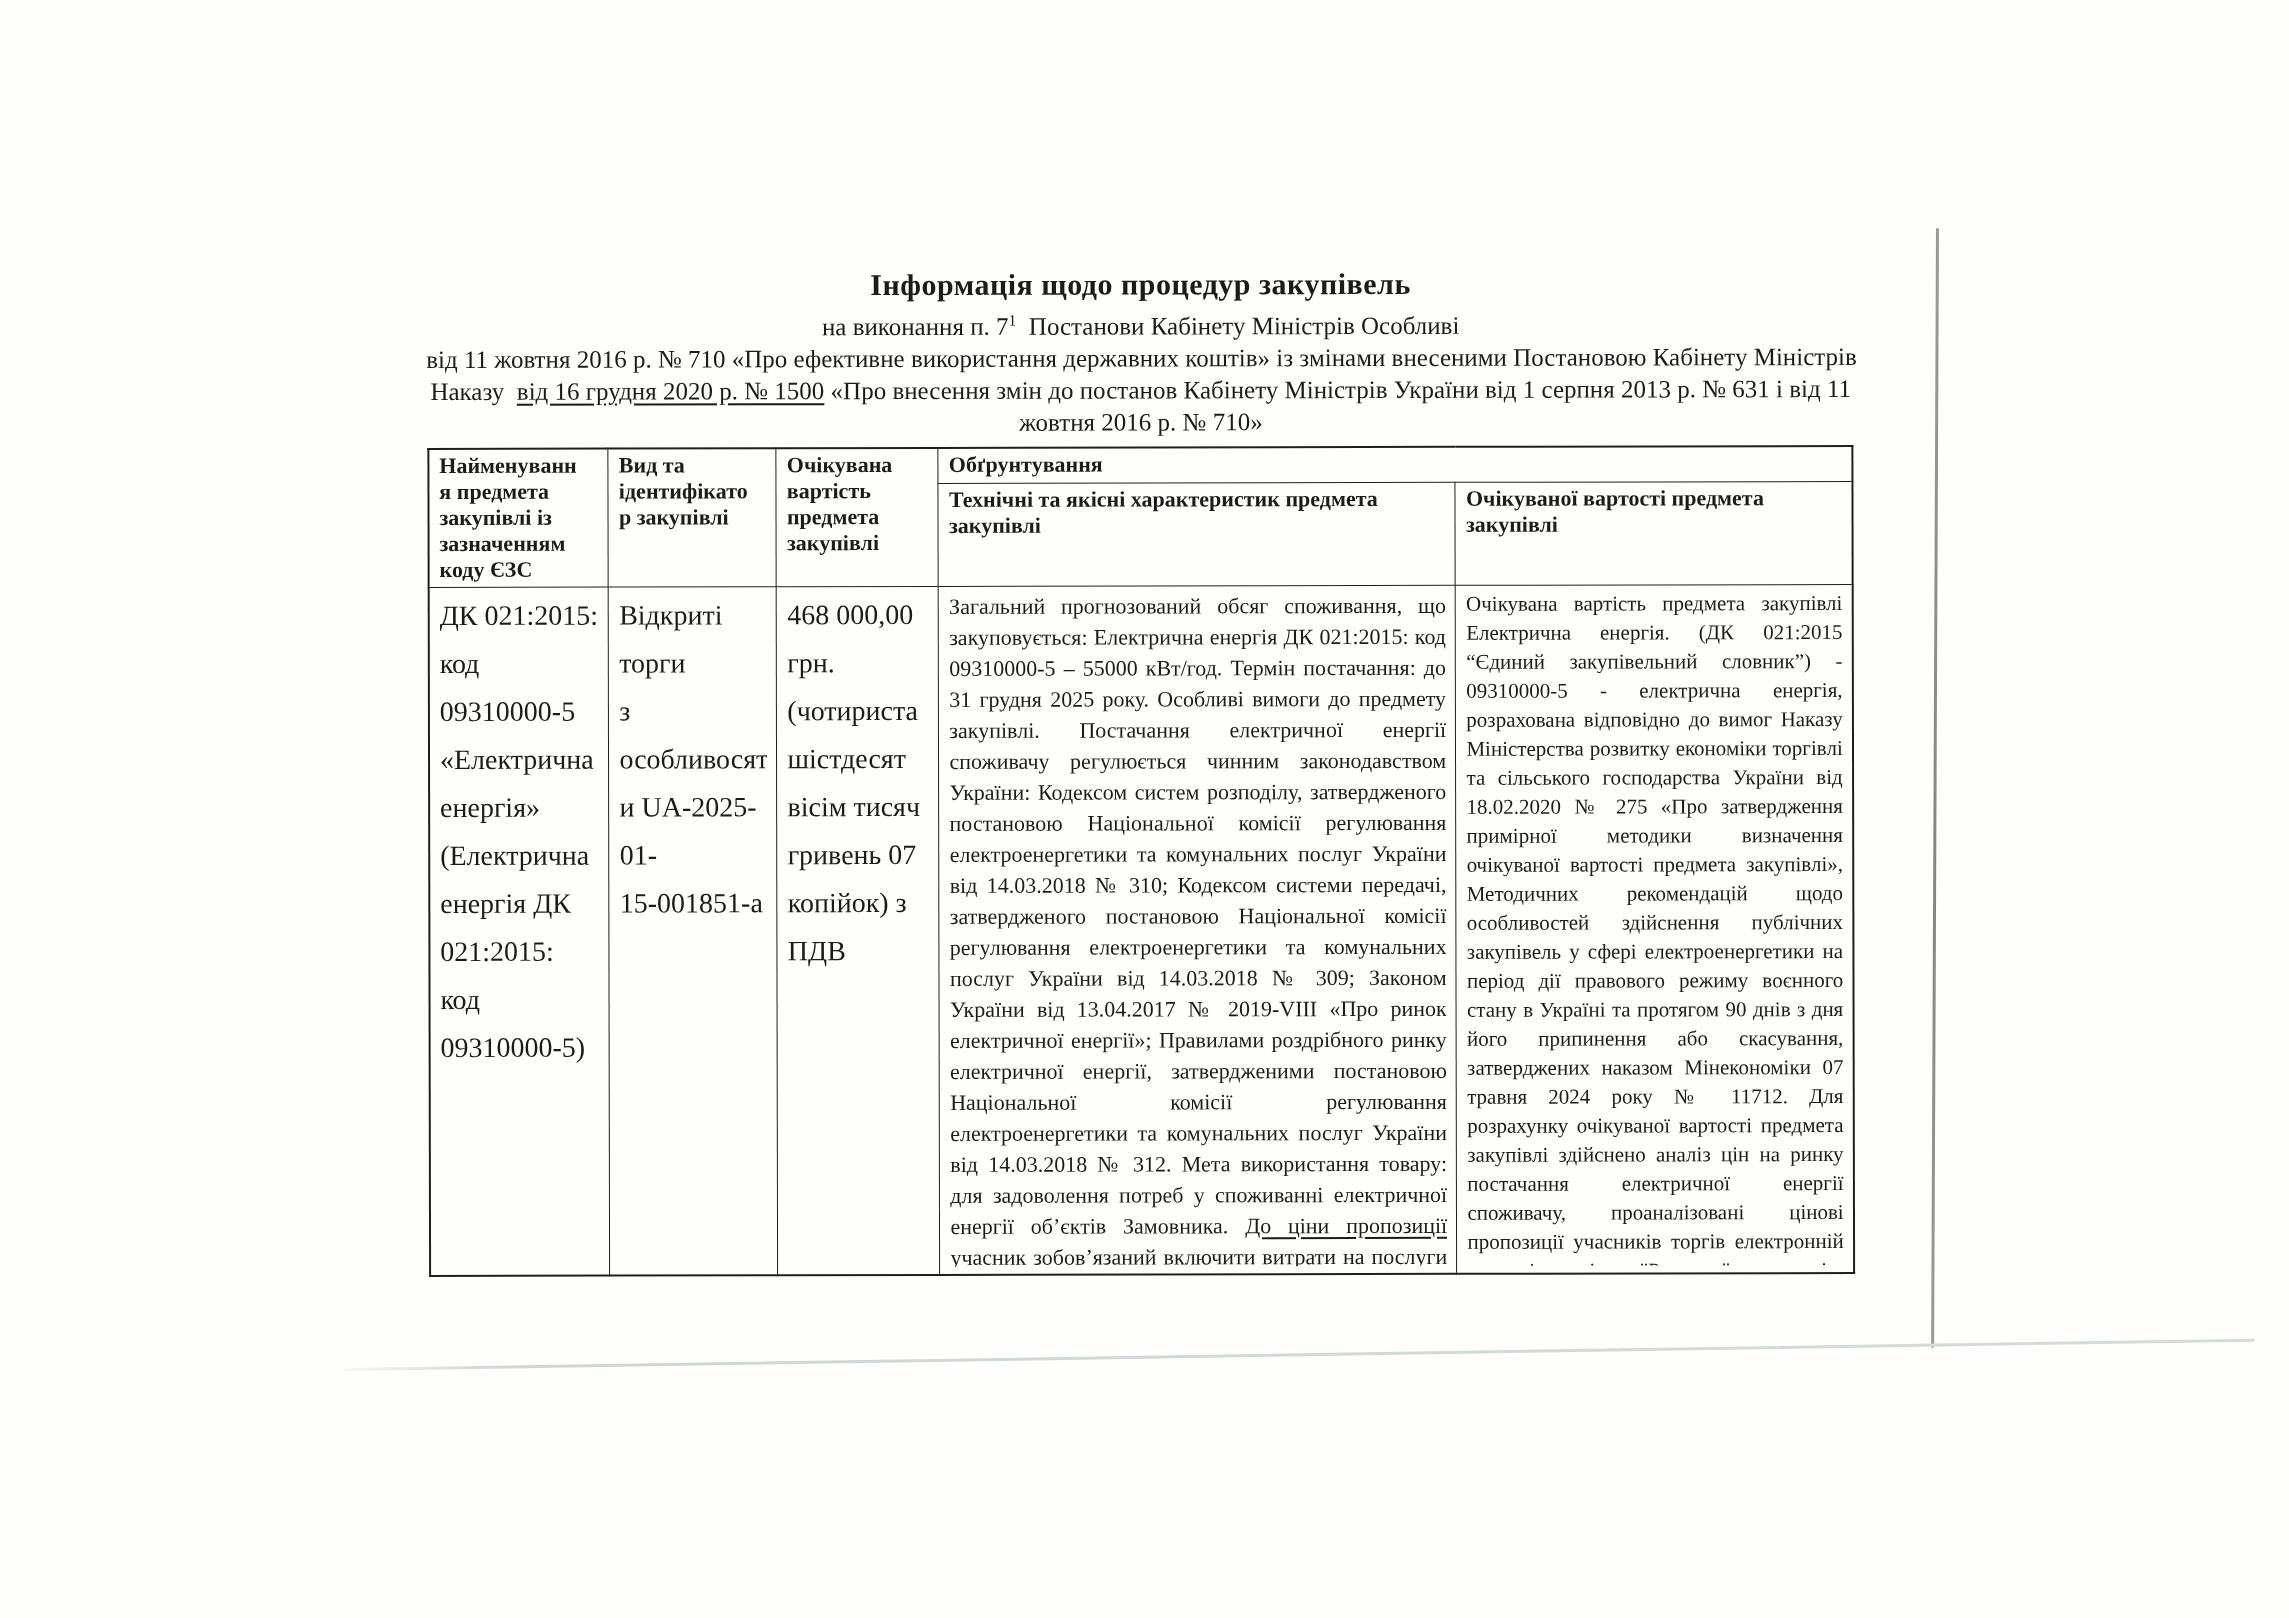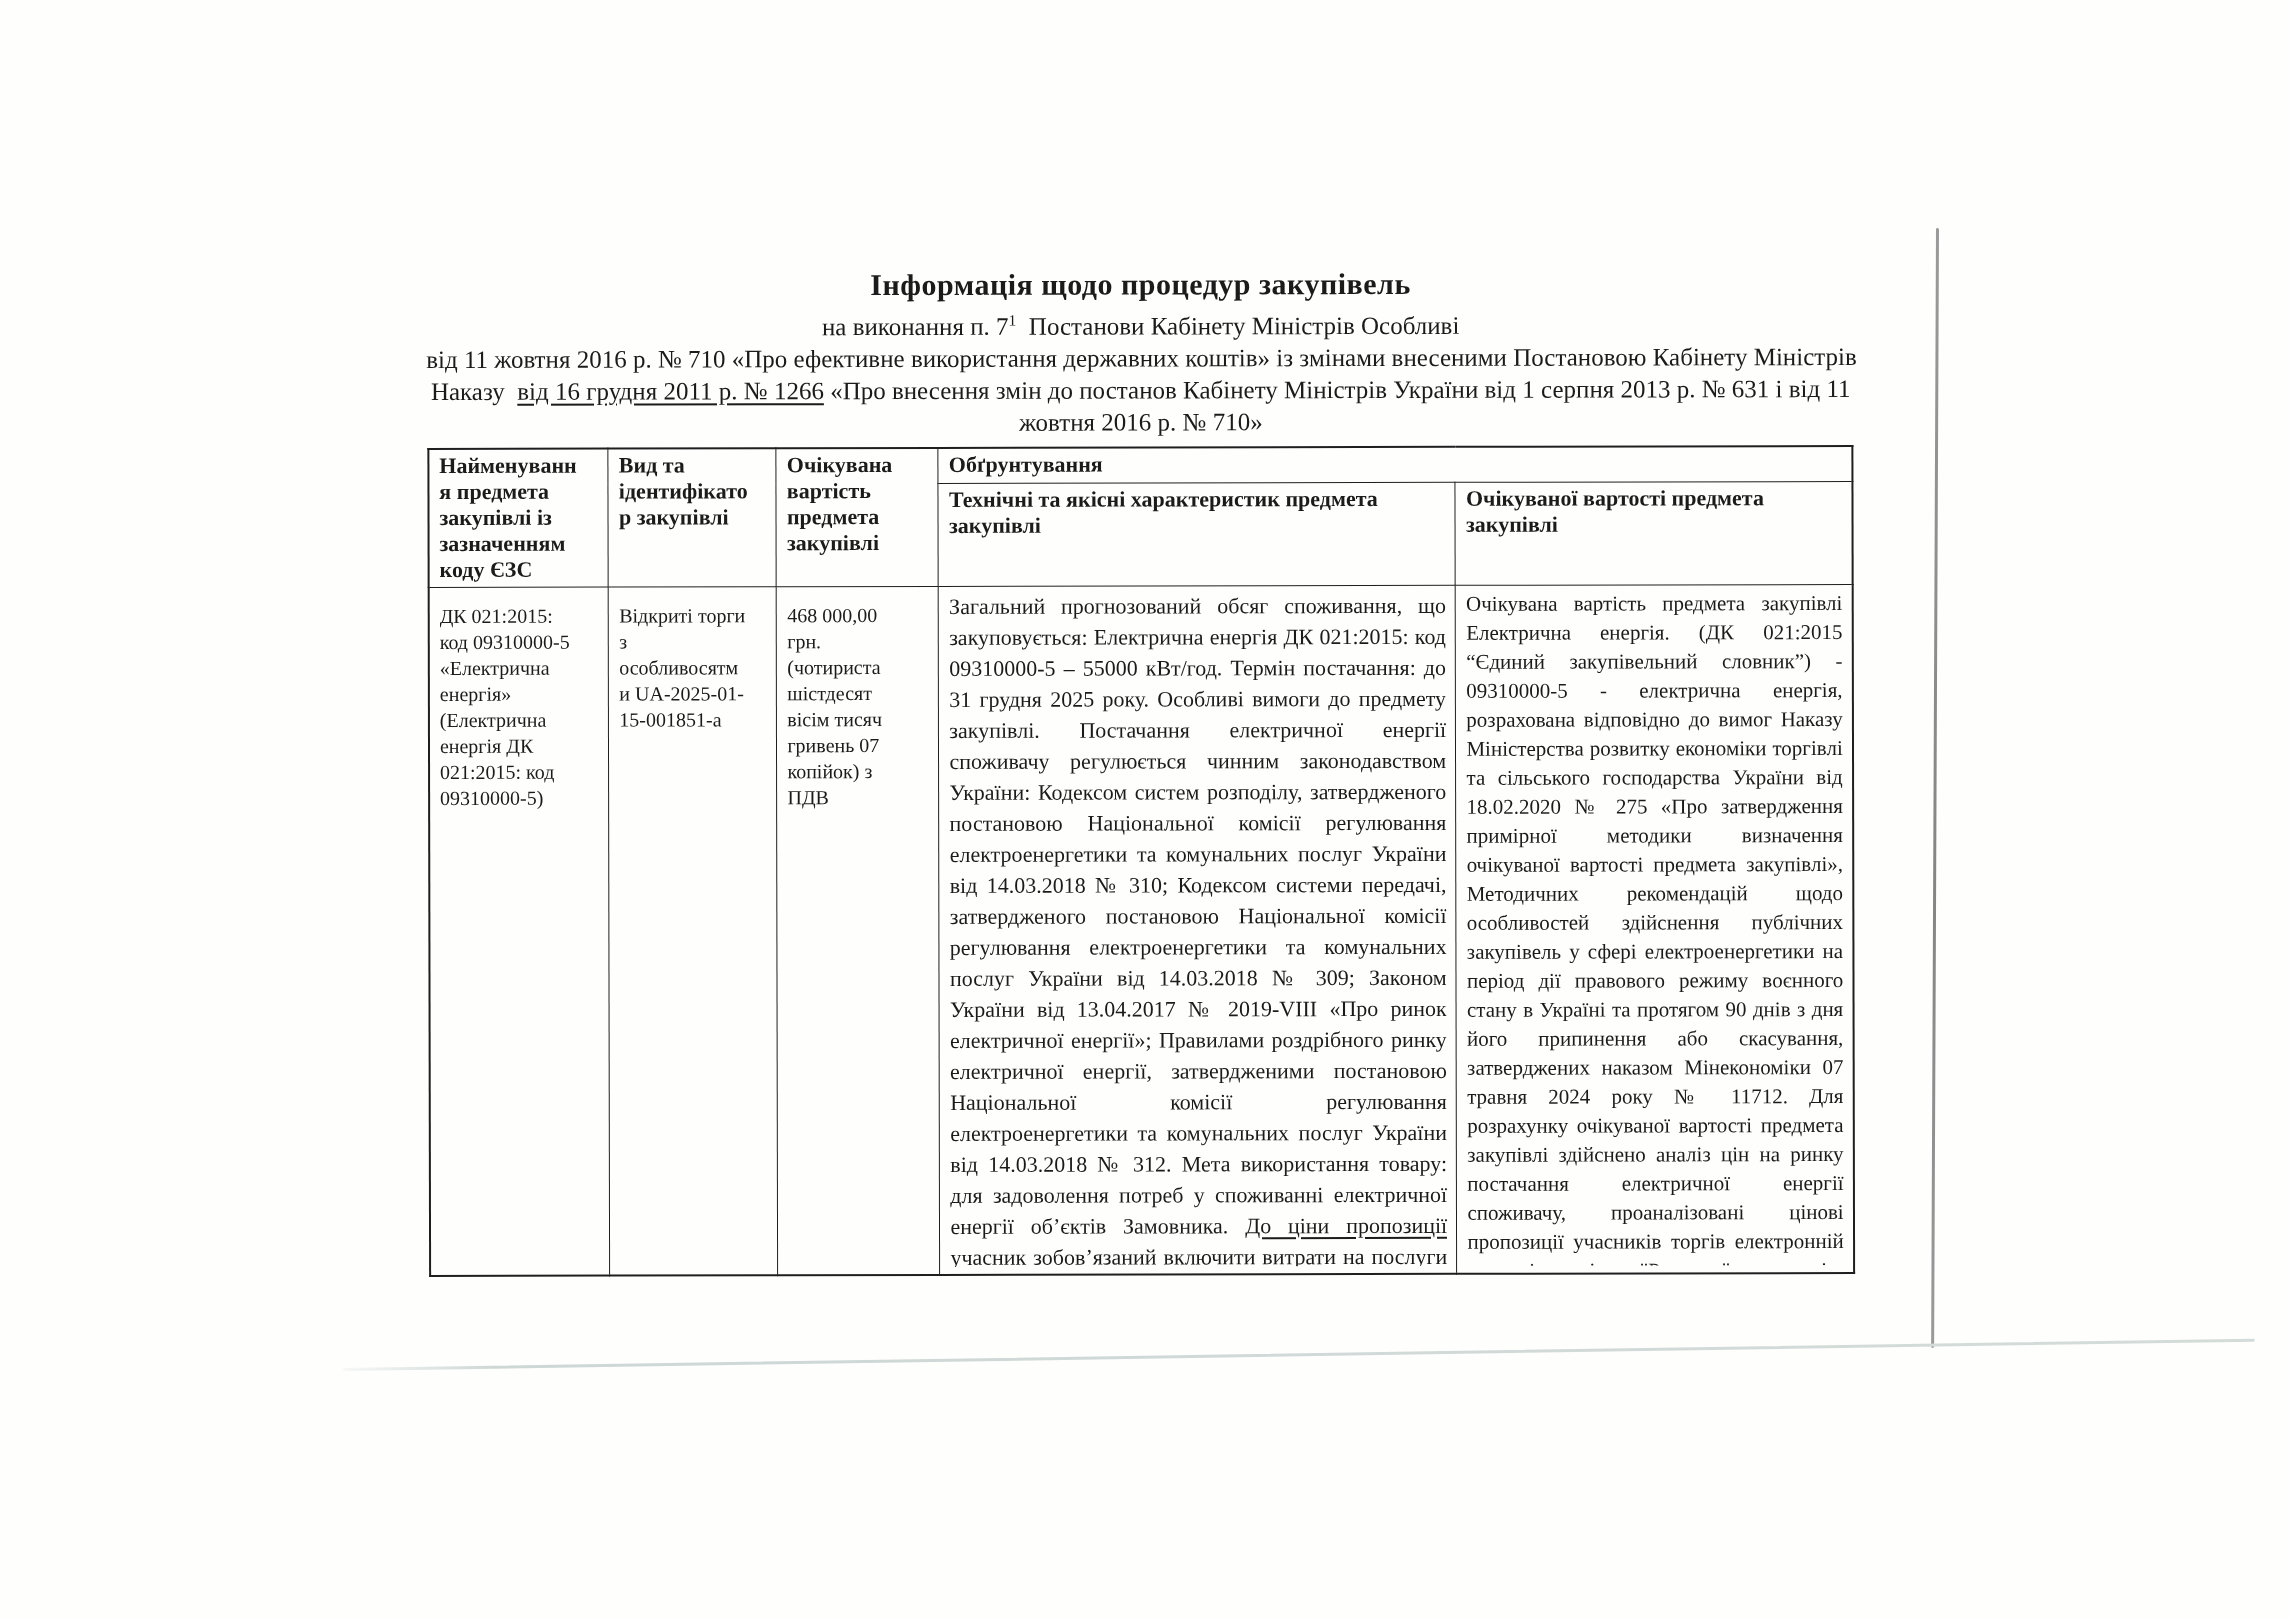--- a/index.html
+++ b/index.html
@@ -59,24 +59,23 @@
     white-space:pre-line;
   }
   tr.hdr-top{ height:30px; }
   tr.hdr-sub{ height:101px; }
   tr.body-row{ height:689px; }
   td .clip{
     max-height:676px;
     overflow:hidden;
   }
   td.c1 .clip, td.c2 .clip, td.c3 .clip{
-    font-size:20px;
-    line-height:26px;
+    font-size:28px;
+    line-height:48px;
     white-space:pre-line;
-    margin-top:11px;
   }
   td.c4a .clip{
     font-size:22px;
     line-height:31px;
     text-align:justify;
   }
   td.c4b .clip{
     font-size:21px;
     line-height:29px;
     text-align:justify;
@@ -106,21 +105,21 @@
 <body>
 
 <div class="page-content">
 
   <h1 class="doc-title">Інформація щодо процедур закупівель</h1>
 
   <div class="subtitle-line"><span>на виконання п. 7</span><sup>1</sup><span>  Постанови Кабінету Міністрів Особливі</span></div>
 
   <div class="subtitle-line">від 11 жовтня 2016 р. № 710 «Про ефективне використання державних коштів» із змінами внесеними Постановою Кабінету Міністрів</div>
 
-  <div class="subtitle-line"><span>Наказу  </span><span class="u">від 16 грудня 2011 р. № 1266</span><span> «Про внесення змін до постанов Кабінету Міністрів України від 1 серпня 2013 р. № 631 і від 11</span></div>
+  <div class="subtitle-line"><span>Наказу  </span><span class="u">від 16 грудня 2020 р. № 1500</span><span> «Про внесення змін до постанов Кабінету Міністрів України від 1 серпня 2013 р. № 631 і від 11</span></div>
 
   <div class="subtitle-line">жовтня 2016 р. № 710»</div>
 
   <table class="proc">
     <colgroup>
       <col style="width:180px">
       <col style="width:168px">
       <col style="width:162px">
       <col style="width:517px">
       <col style="width:397px">

